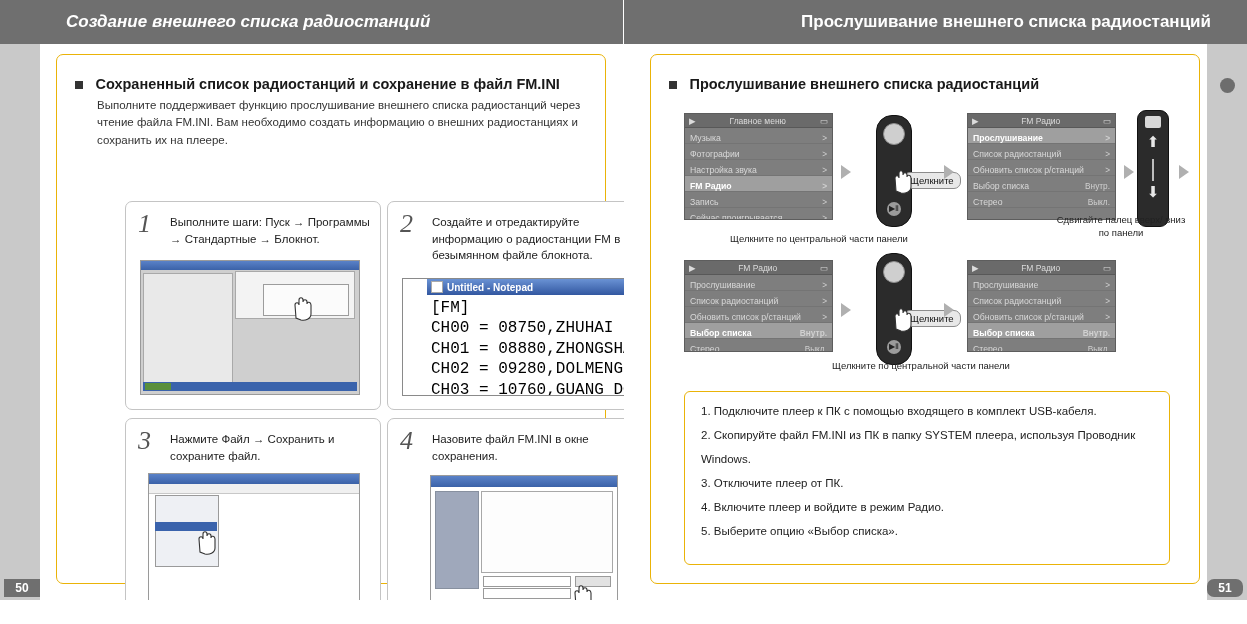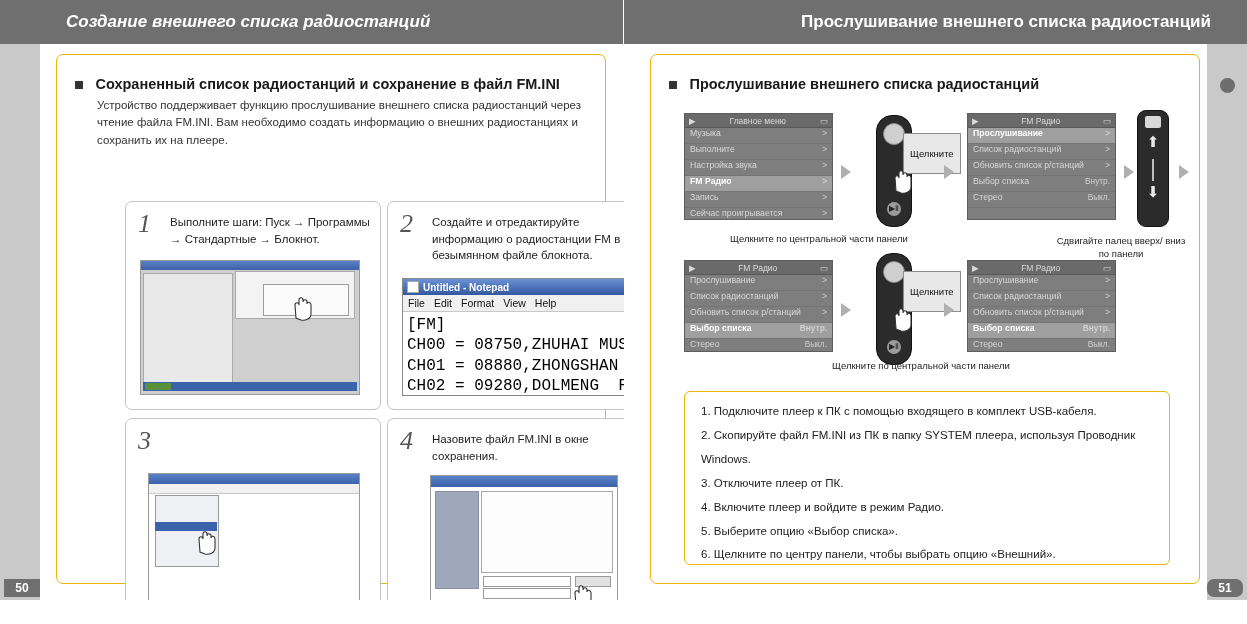--- a/index.html
+++ b/index.html
@@ -79,21 +79,21 @@
     font-size:11.5px;color:#222;line-height:1.45;
   }
 
   
   .winshot{position:absolute;border:1px solid #9a9a9a;background:#d8d8d8;overflow:hidden;}
   .win-title{height:9px;background:linear-gradient(#5a82c8,#3b62a8);}
   .win-body{position:absolute;left:0;right:0;bottom:0;top:17px;background:#ffffff;}
 
   
   .notepad{
-    position:absolute;border:1px solid #8a8a8a;background:#fff;overflow:hidden;
+    position:absolute;border:1px solid #8a8a8a;background:#fff;overflow:hidden;padding-left:24px;
   }
   .np-title{
     height:16px;background:linear-gradient(#6a92d4,#3257a0);color:#fff;
     font-size:10px;display:flex;align-items:center;padding-left:4px;font-weight:bold;
   }
   .np-icon{width:10px;height:10px;background:#fff;border:1px solid #aaa;margin-right:4px;}
   .np-menu{
     height:16px;background:#f0f0f0;border-bottom:1px solid #c8c8c8;
     font-size:10.5px;display:flex;align-items:center;gap:9px;padding-left:5px;color:#111;
   }
@@ -106,41 +106,41 @@
   .player{
     position:absolute;background:#7e7e7e;border:1px solid #5d5d5d;
     font-size:8.7px;color:#e9e9e9;overflow:hidden;
   }
   .p-top{
     height:13px;background:#6a6a6a;display:flex;align-items:center;
     justify-content:space-between;padding:0 4px;border-bottom:1px solid #585858;
     font-size:8.5px;color:#dcdcdc;
   }
   .p-row{
-    height:15px;display:flex;align-items:flex-start;justify-content:space-between;
+    height:15px;display:flex;align-items:flex-end;justify-content:space-between;
     padding:0 5px;border-bottom:1px solid #747474;color:#d8d8d8;
   }
   .p-row.hl{background:#9f9f9f;color:#fff;font-weight:bold;}
   .p-row .r{font-size:8.3px;color:#d0d0d0;}
 
   .caption{
     position:absolute;font-size:9.5px;color:#222;text-align:center;
   }
 
   
   .remote{
     position:absolute;background:#2b2b2b;border-radius:16px;border:1px solid #111;
   }
   .remote .knob{
     position:absolute;left:50%;transform:translateX(-50%);
     width:20px;height:20px;border-radius:50%;background:#cfcfcf;border:1px solid #8d8d8d;
   }
   .clickbubble{
-    position:absolute;background:#e8e8e8;border:1px solid #8c8c8c;border-radius:0;
-    font-size:9.5px;color:#111;padding:14px 6px;
+    position:absolute;background:#e8e8e8;border:1px solid #8c8c8c;border-radius:7px;
+    font-size:9.5px;color:#111;padding:2px 6px;margin-top:39px;
   }
   .tri{
     position:absolute;width:0;height:0;border-top:7px solid transparent;
     border-bottom:7px solid transparent;border-left:10px solid #b0b0b0;
   }
   .slider{
     position:absolute;background:#2b2b2b;border-radius:9px;border:1px solid #111;
   }
 
   .numlist{
@@ -163,21 +163,21 @@
   <div class="logo">Ritmix</div>
   <div class="pagenum l">50</div>
 
   <div class="panel" style="left:56px;top:54px;width:548px;height:528px;">
 
     <div style="position:absolute;left:18px;top:20px;width:520px;">
       <span class="bullet-sq"></span>
       <span class="sec-title">Сохраненный список радиостанций и сохранение в файл FM.INI</span>
     </div>
 
-    <div class="body-txt" style="position:absolute;left:40px;top:42px;width:500px;">Устройство поддерживает функцию прослушивание внешнего списка радиостанций через чтение файла FM.INI. Вам необходимо создать информацию о внешних радиостанциях и сохранить их на плеере.</div>
+    <div class="body-txt" style="position:absolute;left:40px;top:42px;width:500px;">Выполните поддерживает функцию прослушивание внешнего списка радиостанций через чтение файла FM.INI. Вам необходимо создать информацию о внешних радиостанциях и сохранить их на плеере.</div>
 
     <div class="stepbox" style="left:68px;top:146px;width:254px;height:207px;position:absolute;">
       <div class="stepnum">1</div>
       <div class="steptxt">Выполните шаги: Пуск → Программы → Стандартные → Блокнот.</div>
 
       <div class="winshot" style="left:14px;top:58px;width:218px;height:133px;">
         <div class="win-title"></div>
         <div class="win-body" style="top:9px;background:#cfcfcf;">
           <div style="position:absolute;left:2px;top:3px;width:88px;height:108px;background:#e9e9e9;border:1px solid #a9a9a9;"></div>
           <div style="position:absolute;left:94px;top:1px;width:118px;height:46px;background:#f3f3f3;border:1px solid #a9a9a9;"></div>
@@ -195,37 +195,31 @@
 
     <div class="stepbox" style="left:330px;top:146px;width:254px;height:207px;position:absolute;">
       <div class="stepnum">2</div>
       <div class="steptxt">Создайте и отредактируйте информацию о радиостанции FM в безымянном файле блокнота.</div>
 
       <div class="notepad" style="left:14px;top:76px;width:228px;height:116px;">
         <div class="np-title">
           <span class="np-icon"></span>
           <span>Untitled - Notepad</span>
         </div>
-        <div class="np-menu">
-          <span>File</span>
-          <span>Edit</span>
-          <span>Format</span>
-          <span>View</span>
-          <span>Help</span>
-        </div>
         <div class="np-text">[FM]
 CH00 = 08750,ZHUHAI MUSIC FM
 CH01 = 08880,ZHONGSHAN FM TUN
 CH02 = 09280,DOLMENG  FM TUNER
 CH03 = 10760,GUANG DOU PHYSIC</div>
       </div>
     </div>
 
     <div class="stepbox" style="left:68px;top:363px;width:254px;height:207px;position:absolute;">
       <div class="stepnum">3</div>
+      <div class="steptxt">Нажмите Файл → Сохранить и сохраните файл.</div>
       <div class="winshot" style="left:22px;top:54px;width:210px;height:140px;background:#ffffff;">
         <div class="win-title" style="height:10px;"></div>
         <div class="np-menu" style="height:9px;font-size:6px;gap:5px;"></div>
         <div style="position:absolute;left:6px;top:21px;width:62px;height:70px;background:#eef0f4;border:1px solid #9a9a9a;"></div>
         <div style="position:absolute;left:6px;top:48px;width:62px;height:9px;background:#3a63ac;"></div>
         <div style="position:absolute;left:78px;top:21px;width:120px;height:46px;"></div>
         <div class="hand" style="left:46px;top:52px;">
           <svg width="26" height="30" viewBox="0 0 26 30">
               <path d="M5 26 L4 13 C4 10 8 10 8 13 L8 8 C8 5 12 5 12 8 L12 10 C12 7 16 7 16 10 L16 12 C16 9 20 10 20 13 L20 22 C20 27 14 29 10 28 Z" fill="#ffffff" stroke="#333" stroke-width="1.1"></path>
             </svg>
@@ -274,21 +268,21 @@
       <div class="p-top">
         <span>▶</span>
         <span>Главное меню</span>
         <span>▭</span>
       </div>
       <div class="p-row">
           <span>Музыка</span>
           <span class="r">&gt;</span>
         </div>
       <div class="p-row">
-          <span>Выполните</span>
+          <span>Фотографии</span>
           <span class="r">&gt;</span>
         </div>
       <div class="p-row">
           <span>Настройка звука</span>
           <span class="r">&gt;</span>
         </div>
       <div class="p-row hl">
           <span>FM Радио</span>
           <span class="r">&gt;</span>
         </div>
@@ -350,21 +344,21 @@
     <div class="slider" style="left:486px;top:55px;width:30px;height:115px;">
       <div style="position:absolute;left:50%;transform:translateX(-50%);top:5px;width:16px;height:12px;background:#d8d8d8;border-radius:2px;"></div>
       <div style="position:absolute;left:50%;transform:translateX(-50%);top:22px;color:#e8e8e8;font-size:15px;">⬆</div>
       <div style="position:absolute;left:50%;transform:translateX(-50%);top:48px;width:2px;height:22px;background:#bdbdbd;"></div>
       <div style="position:absolute;left:50%;transform:translateX(-50%);top:72px;color:#e8e8e8;font-size:15px;">⬇</div>
     </div>
 
     <div class="tri" style="left:528px;top:110px;"></div>
 
     <div class="caption" style="left:18px;top:178px;width:300px;">Щелкните по центральной части панели</div>
-    <div class="caption" style="left:400px;top:180px;width:140px;line-height:1.35;">Сдвигайте палец вверх/ вниз по панели</div>
+    <div class="caption" style="left:400px;top:159px;width:140px;line-height:1.35;">Сдвигайте палец вверх/ вниз по панели</div>
 
     <div class="player" style="left:33px;top:205px;width:147px;height:90px;">
       <div class="p-top">
         <span>▶</span>
         <span>FM Радио</span>
         <span>▭</span>
       </div>
       <div class="p-row">
           <span>Прослушивание</span>
           <span class="r">&gt;</span>
@@ -432,20 +426,19 @@
 
     <div class="caption" style="left:120px;top:305px;width:300px;">Щелкните по центральной части панели</div>
 
     <div class="panel" style="left:33px;top:336px;width:484px;height:172px;border-radius:6px;">
       <div class="numlist" style="left:16px;top:8px;width:455px;">
         <div>1. Подключите плеер к ПК с помощью входящего в комплект USB-кабеля.</div>
         <div>2. Скопируйте файл FM.INI из ПК в папку SYSTEM плеера, используя Проводник Windows.</div>
         <div>3. Отключите плеер от ПК.</div>
         <div>4. Включите плеер и войдите в режим Радио.</div>
         <div>5. Выберите опцию «Выбор списка».</div>
-        <div>6. Щелкните по центру панели, чтобы выбрать опцию «Внешний».</div>
       </div>
     </div>
 
   </div>
 
   <div class="bottombar"></div>
 </div>
 
 </body></html>

